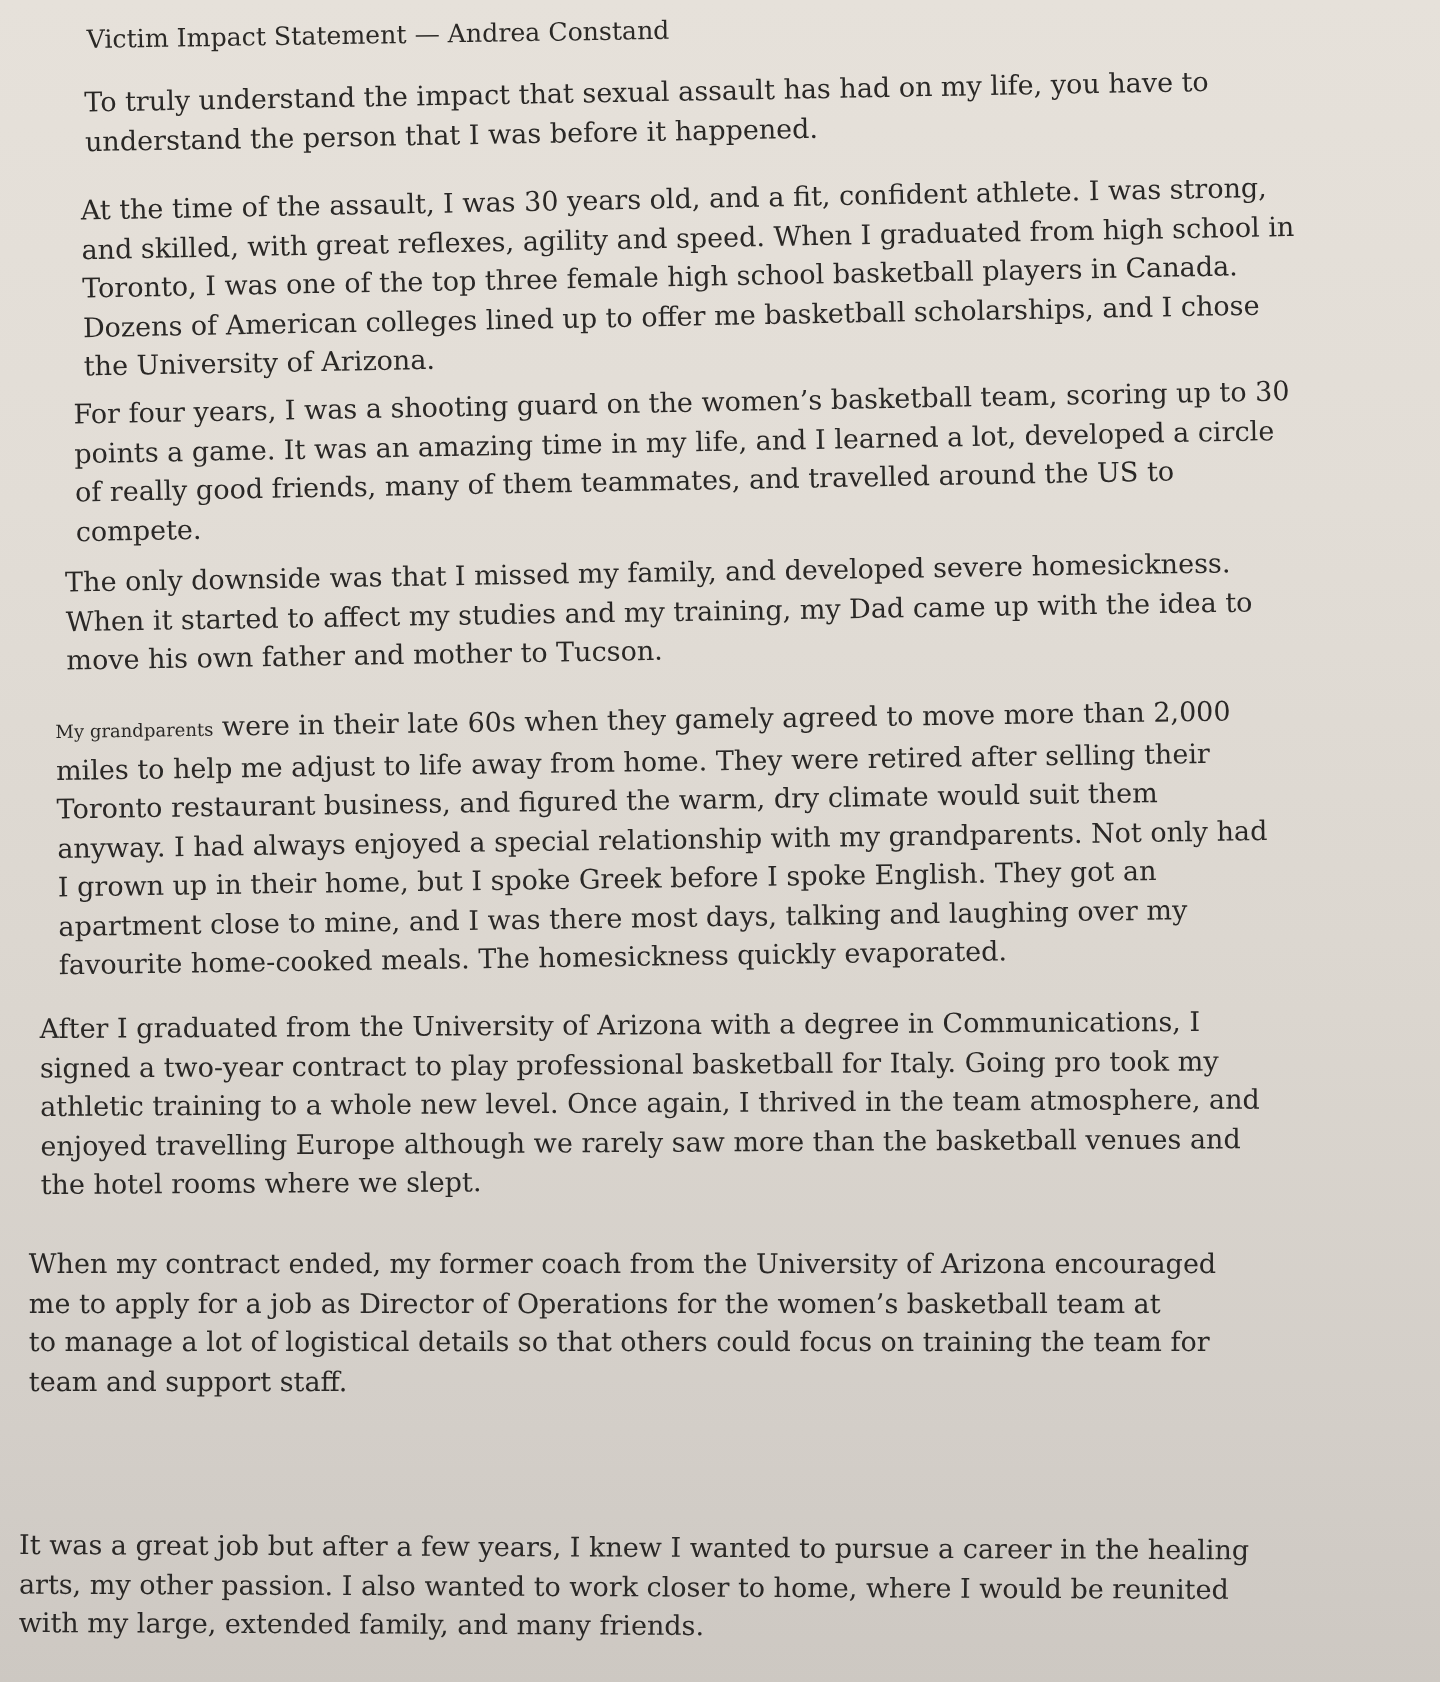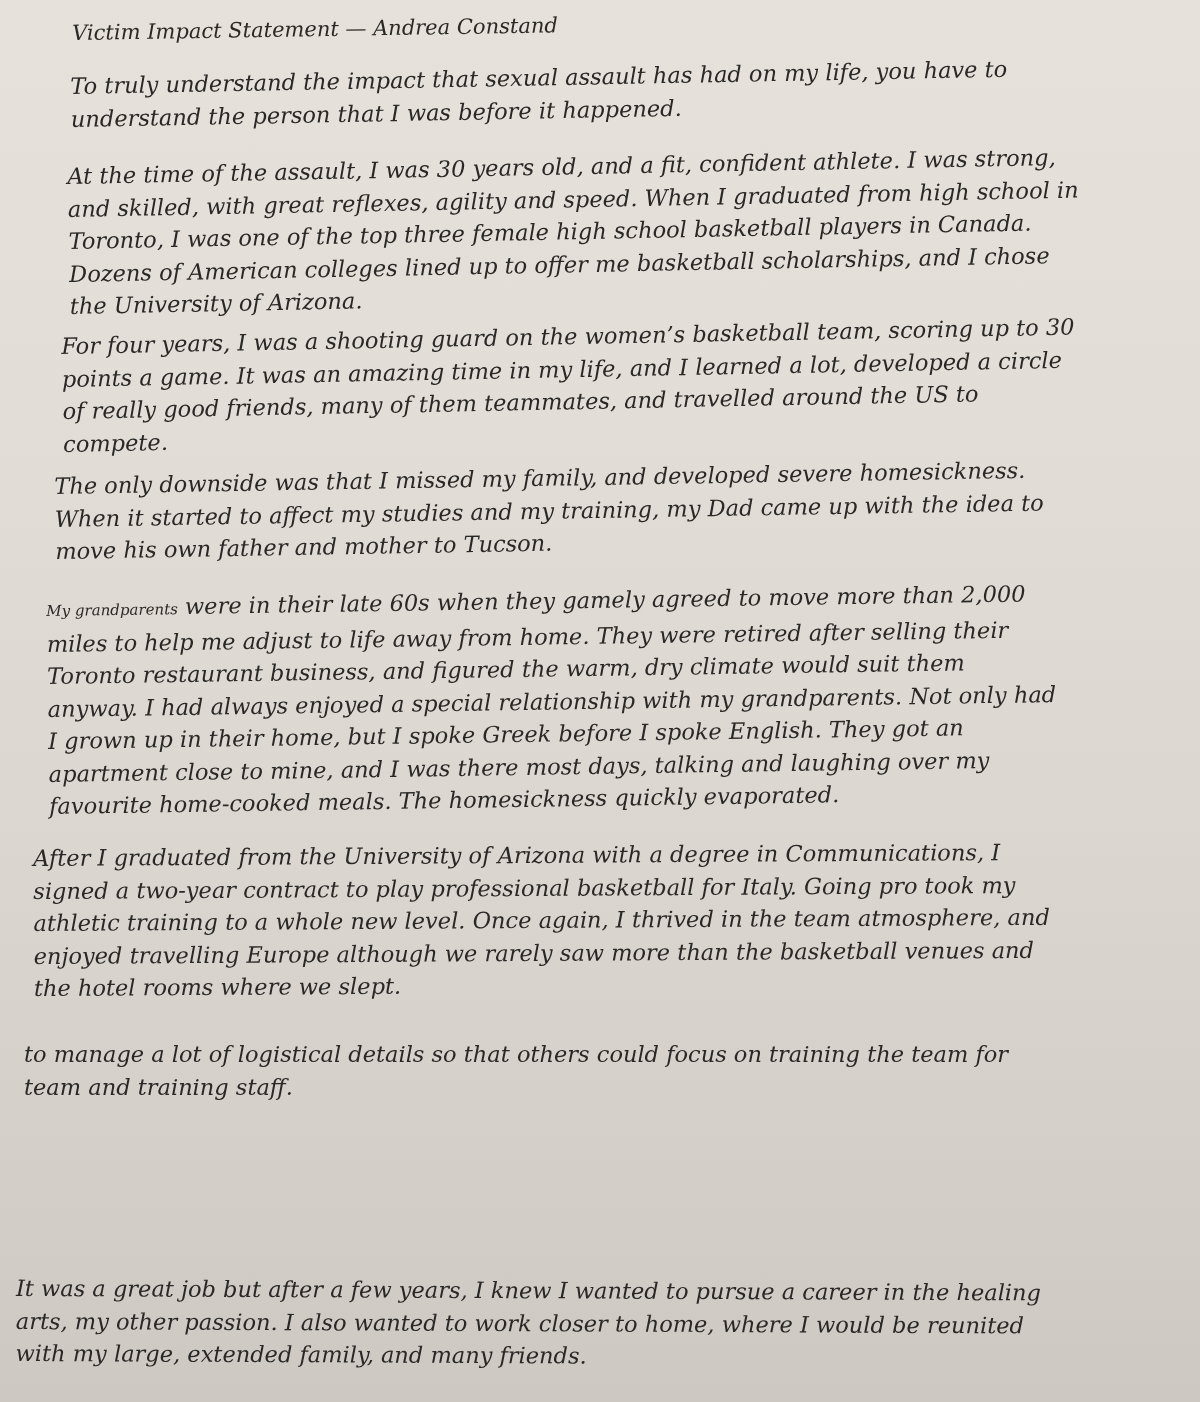--- a/index.html
+++ b/index.html
@@ -14,21 +14,20 @@
       font-family: "DejaVu Serif", "Liberation Serif", serif;
       color: #2a2826;
       position: relative;
     }
     .page {
       position: absolute;
       left: 0;
       top: 0;
       width: 1200px;
       height: 1402px;
-      font-style: italic;
     }
     .title {
       position: absolute;
       left: 72px;
       top: 20px;
       font-size: 21px;
       line-height: 26px;
       color: #2b2926;
       transform: rotate(-0.9deg);
       transform-origin: left top;
@@ -94,22 +93,24 @@
 
   <div class="para" style="left:33px; top:842px; transform: rotate(-0.35deg);">
     <span class="line">After I graduated from the University of Arizona with a degree in Communications, I</span>
     <span class="line">signed a two-year contract to play professional basketball for Italy. Going pro took my</span>
     <span class="line">athletic training to a whole new level. Once again, I thrived in the team atmosphere, and</span>
     <span class="line">enjoyed travelling Europe although we rarely saw more than the basketball venues and</span>
     <span class="line">the hotel rooms where we slept.</span>
   </div>
 
   <div class="para" style="left:24px; top:1038px; transform: rotate(0deg);">
+    <span class="line">When my contract ended, my former coach from the University of Arizona encouraged</span>
+    <span class="line">me to apply for a job as Director of Operations for the women’s basketball team at</span>
     <span class="line">to manage a lot of logistical details so that others could focus on training the team for</span>
-    <span class="line">team and training staff.</span>
+    <span class="line">team and support staff.</span>
   </div>
 
   <div class="para" style="left:16px; top:1272px; transform: rotate(0.25deg);">
     <span class="line">It was a great job but after a few years, I knew I wanted to pursue a career in the healing</span>
     <span class="line">arts, my other passion. I also wanted to work closer to home, where I would be reunited</span>
     <span class="line">with my large, extended family, and many friends.</span>
   </div>
 
 </div>
 

